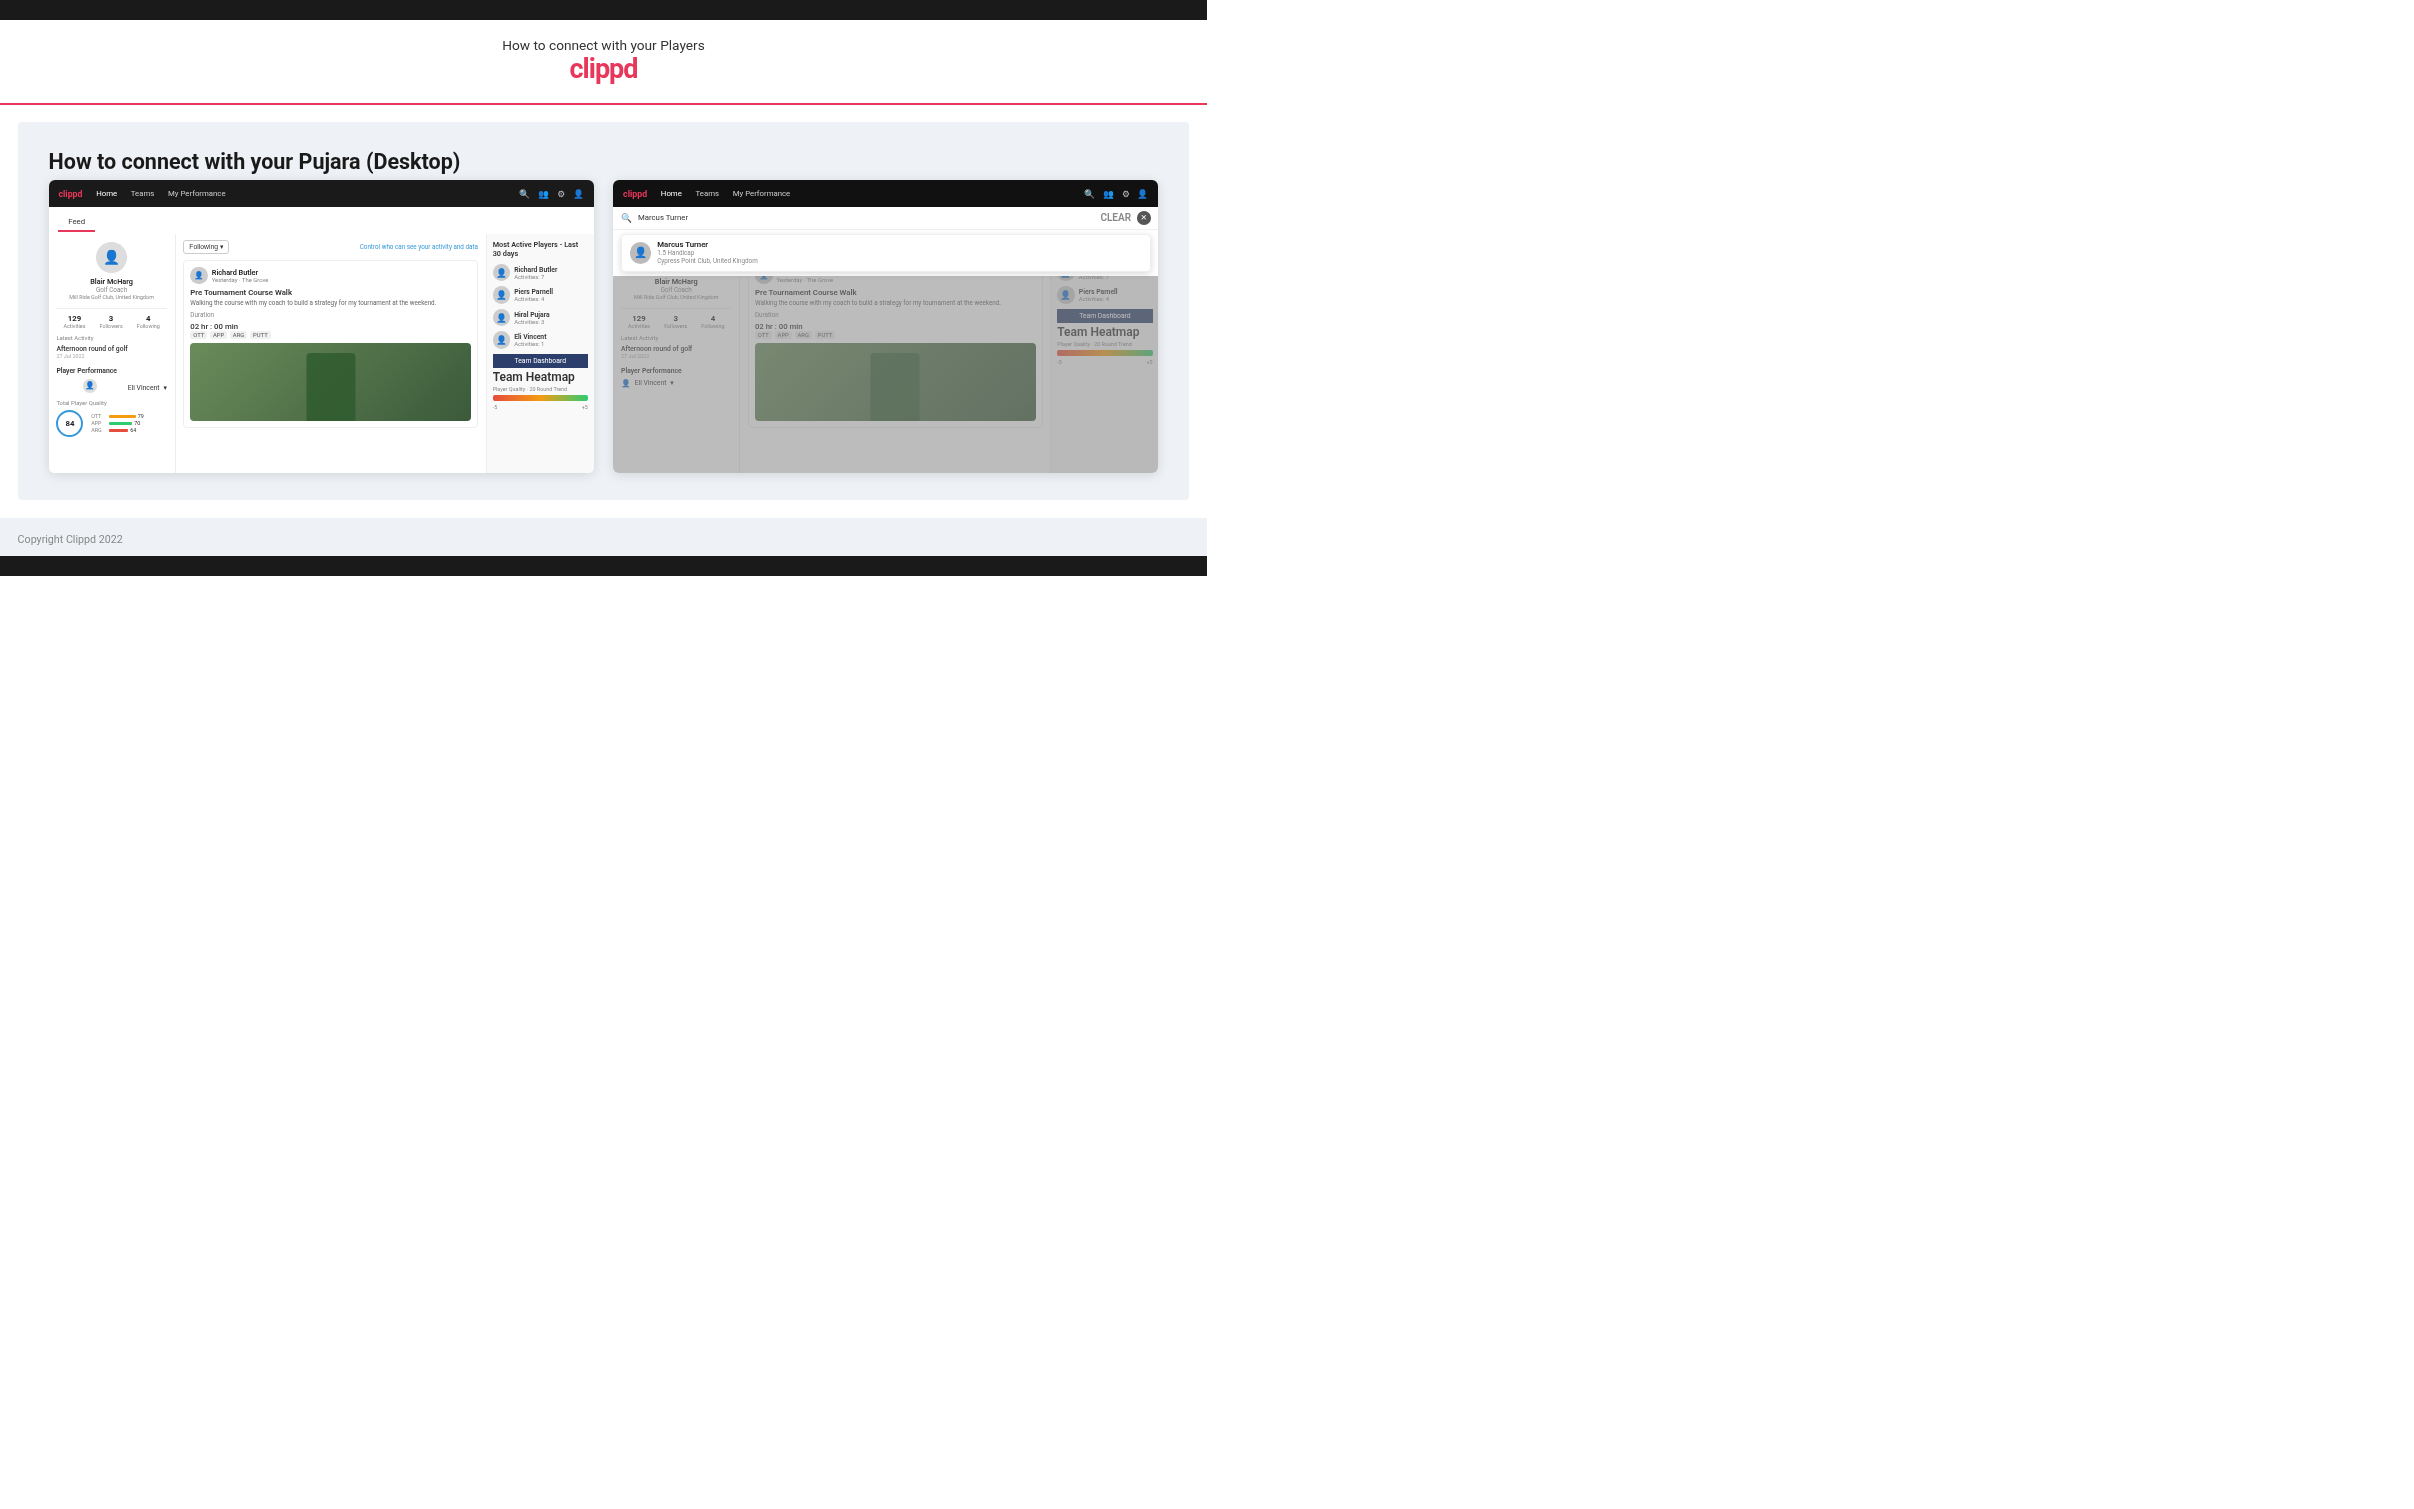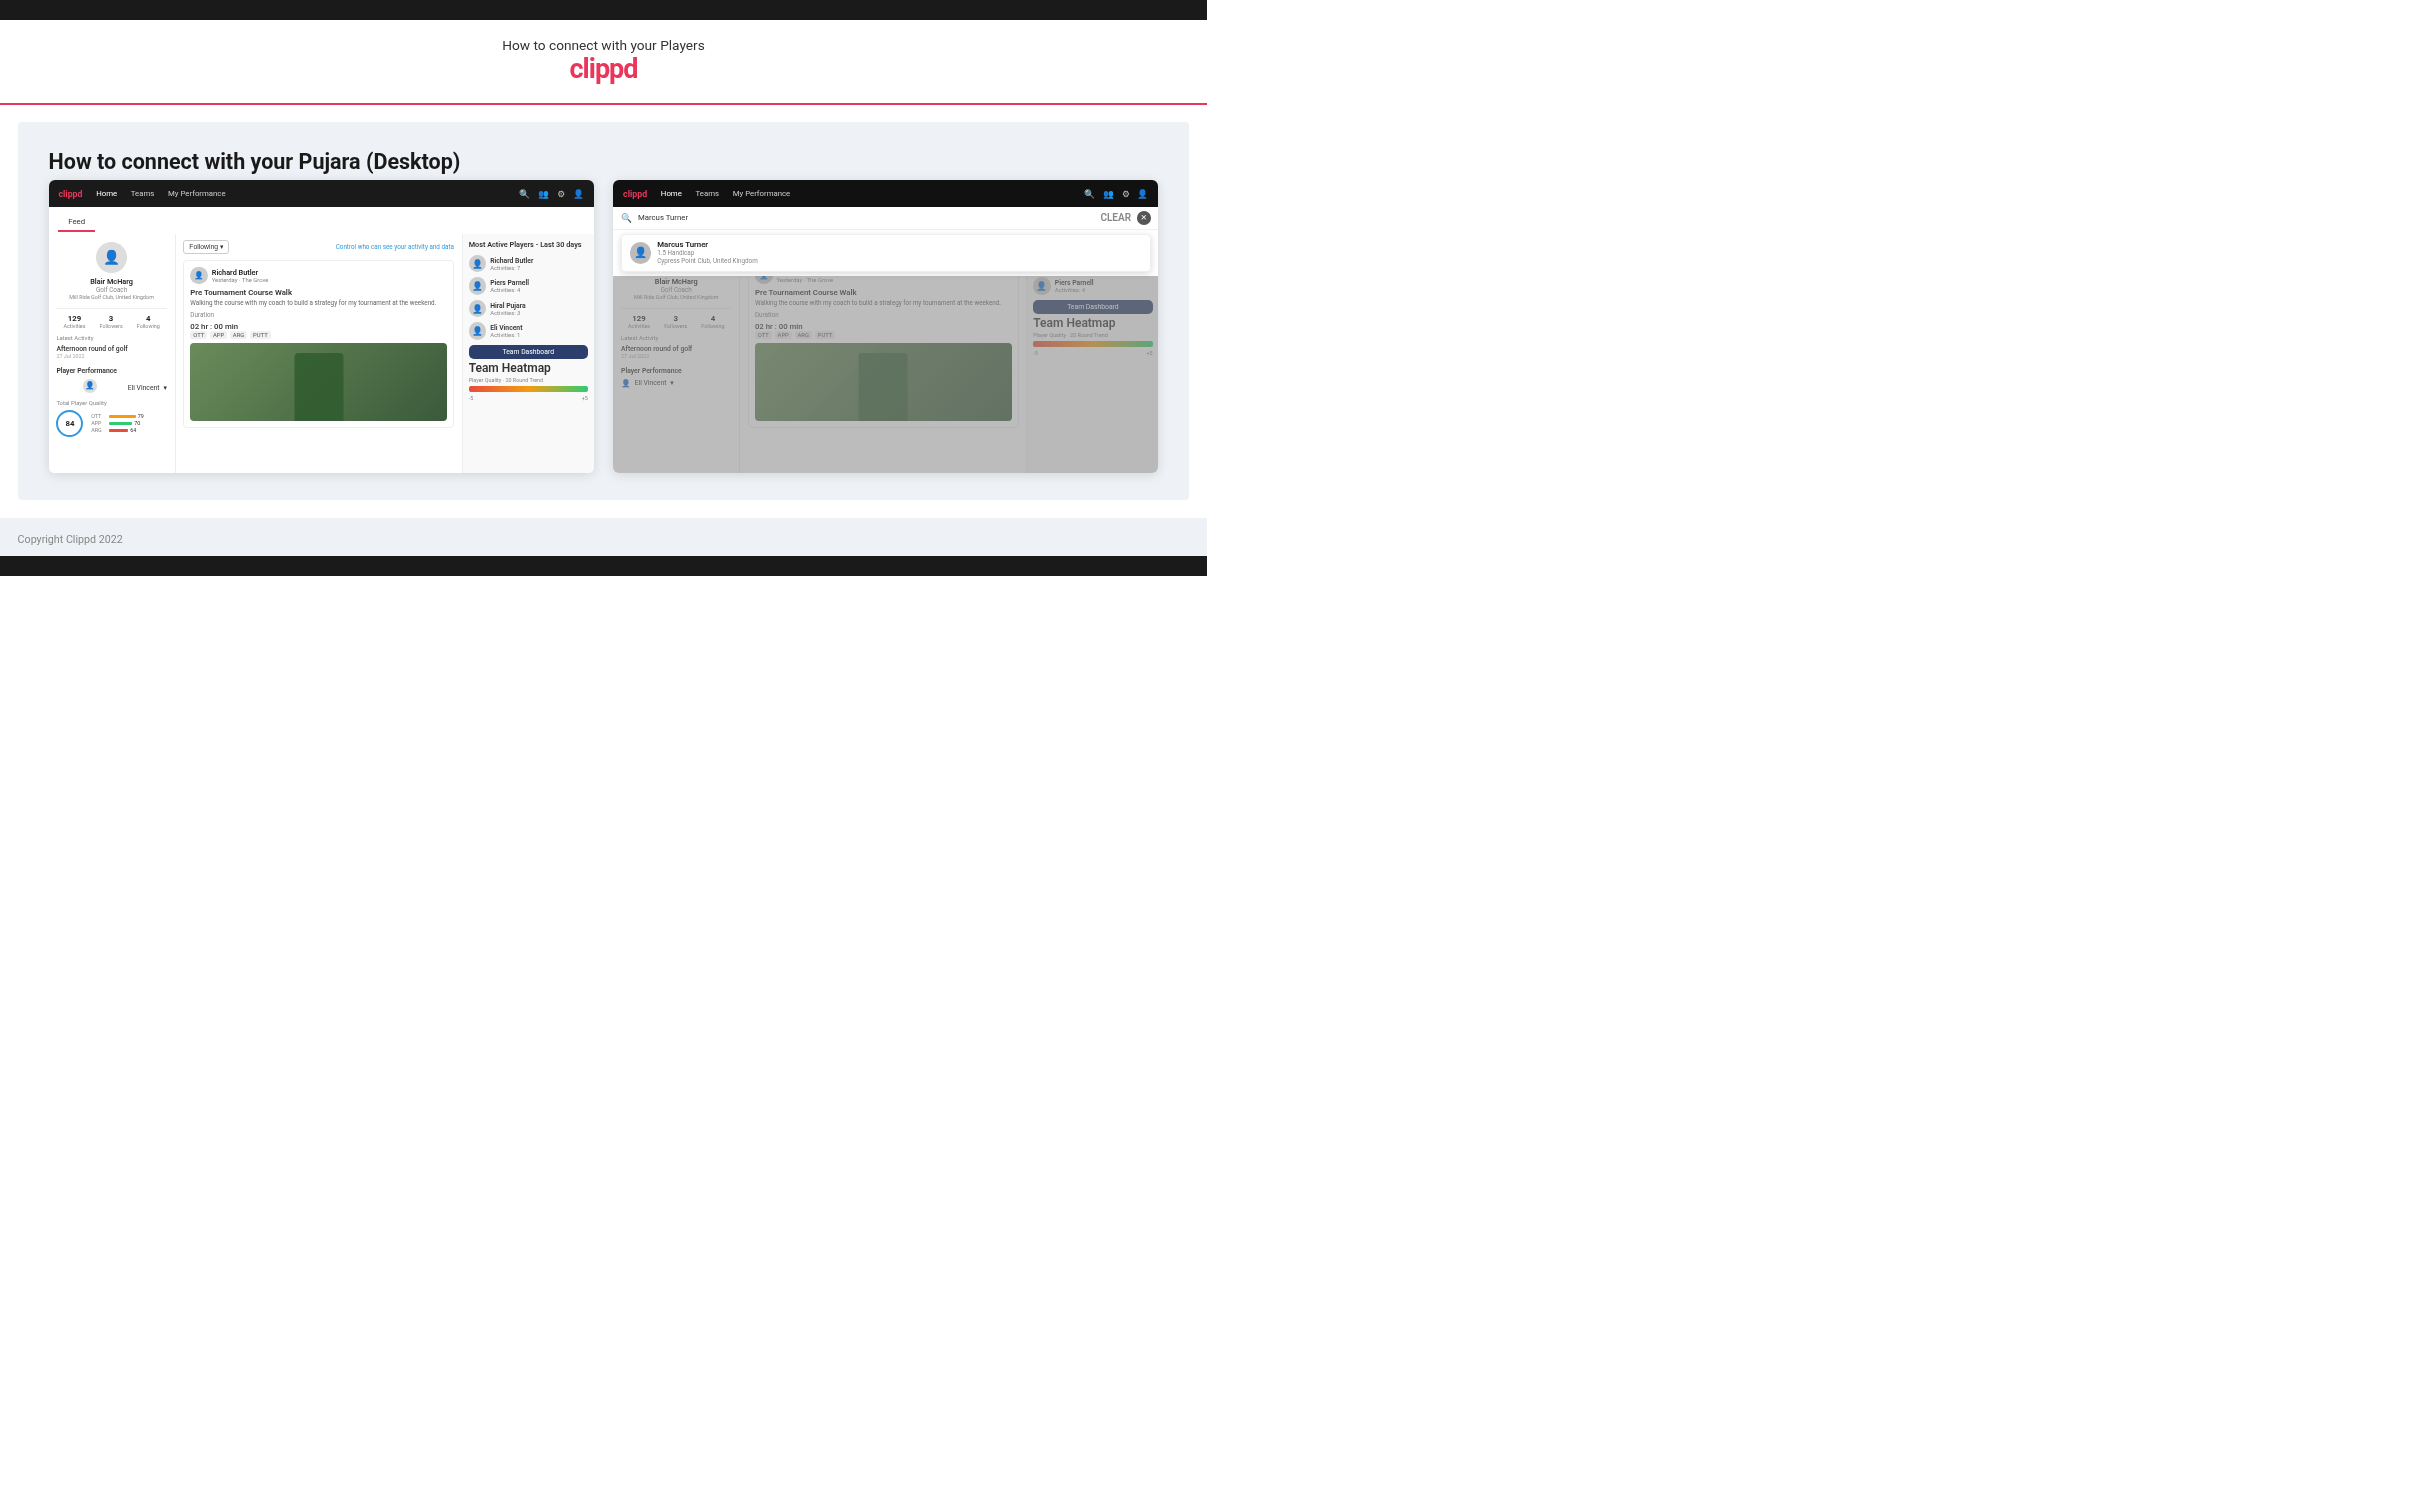--- a/index.html
+++ b/index.html
@@ -355,21 +355,21 @@
       transform: translateX(-50%);
       width: 49px;
       height: 68px;
       background: #2d5a2d;
       border-radius: 3.9px 3.9px 0 0;
       opacity: 0.8;
     }
 
     
     .mini-right {
-      width: 132px;
+      width: 108px;
       padding: 5.9px;
       background: #f9f9f9;
       border-left: 1px solid #eee;
       overflow: hidden;
     }
     .mini-right-title {
       font-size: 7.3px;
       font-weight: 600;
       color: #333;
       margin-bottom: 5.9px;
@@ -396,21 +396,21 @@
       color: #333;
     }
     .mini-player-acts {
       font-size: 5.9px;
       color: #888;
     }
     .mini-team-btn {
       background: #2c3e6b;
       color: #fff;
       border: none;
-      border-radius: 5px;
+      border-radius: 0;
       font-size: 6.8px;
       padding: 2.9px 7.8px;
       width: 100%;
       margin: 2px 0;
       text-align: center;
     }
     .mini-heatmap-title {
       font-size: 12px;
       font-weight: 600;
       color: #333;

